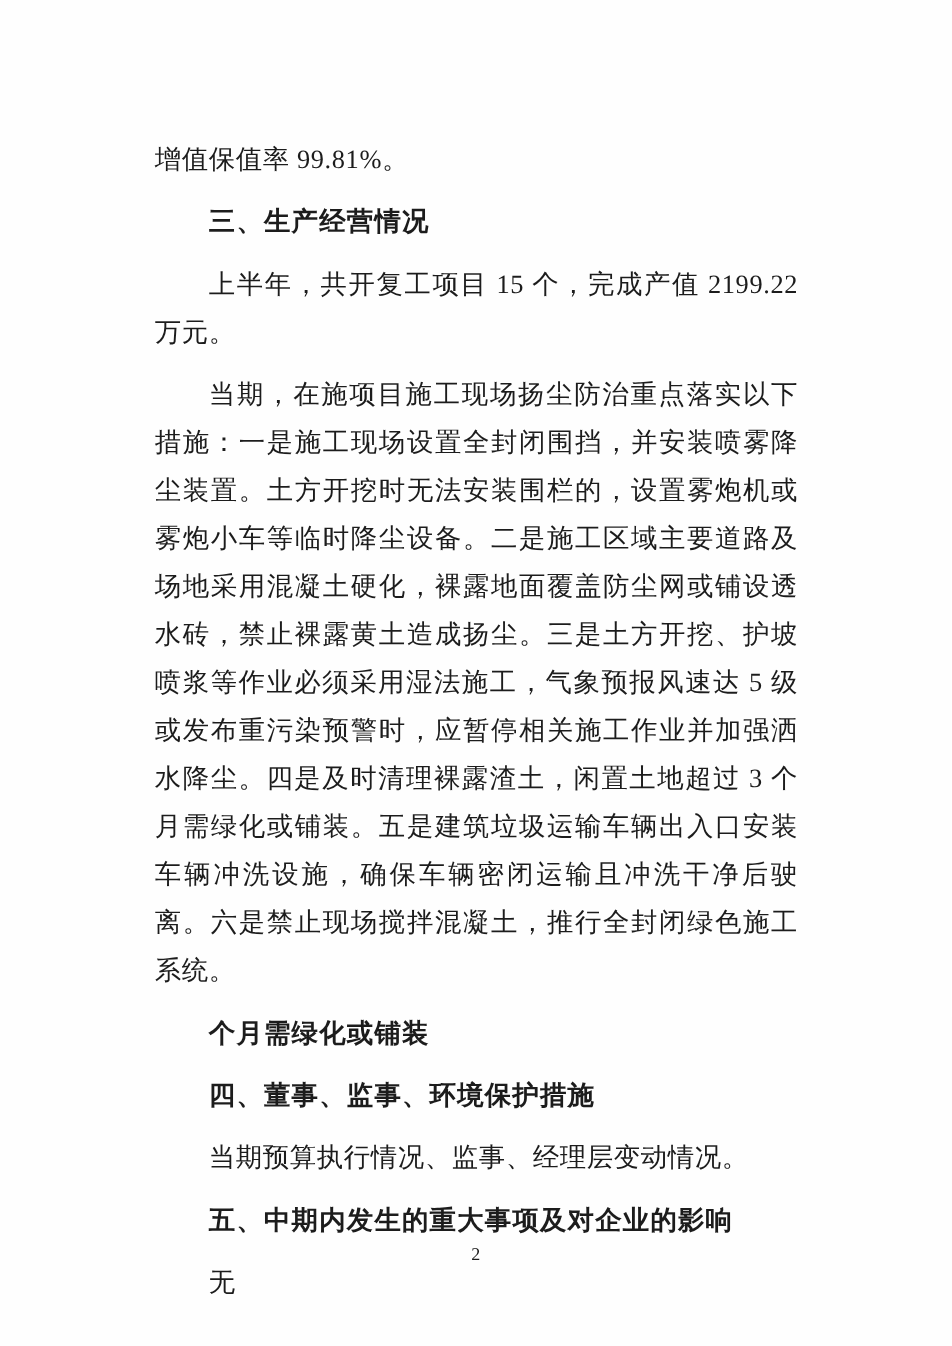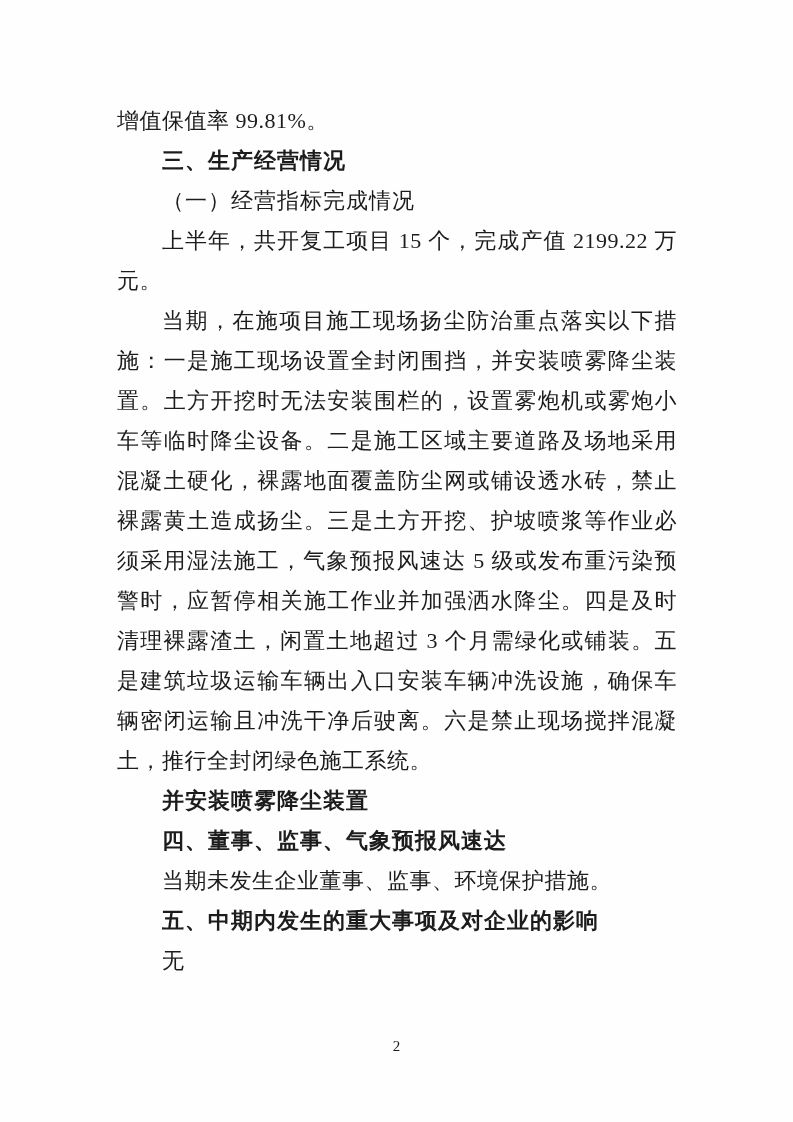--- a/index.html
+++ b/index.html
@@ -16,21 +16,21 @@
     overflow: hidden;
     font-family: "Liberation Serif", "DejaVu Serif", serif;
   }
   .content {
     position: absolute;
     top: 101px;
     left: 117px;
     width: 560px;
   }
   .content p {
-    margin: 0;
+    margin: 12px;
     font-size: 22px;
     line-height: 40px;
     text-align: justify;
     text-align-last: left;
     word-break: break-all;
     letter-spacing: 0.5px;
   }
   p.indent {
     text-indent: 45px;
   }
@@ -56,23 +56,22 @@
     font-family: "Liberation Serif", "DejaVu Serif", serif;
   }
 </style>
 </head>
 <body>
 
 <div class="page">
   <div class="content">
     <p>增值保值率 99.81%。</p>
     <p class="heading indent">三、生产经营情况</p>
-    <p class="subheading indent">（一）经营指标完成情况</p>
     <p class="indent">上半年，共开复工项目 15 个，完成产值 2199.22 万元。</p>
     <p class="indent">当期，在施项目施工现场扬尘防治重点落实以下措施：一是施工现场设置全封闭围挡，并安装喷雾降尘装置。土方开挖时无法安装围栏的，设置雾炮机或雾炮小车等临时降尘设备。二是施工区域主要道路及场地采用混凝土硬化，裸露地面覆盖防尘网或铺设透水砖，禁止裸露黄土造成扬尘。三是土方开挖、护坡喷浆等作业必须采用湿法施工，气象预报风速达 5 级或发布重污染预警时，应暂停相关施工作业并加强洒水降尘。四是及时清理裸露渣土，闲置土地超过 3 个月需绿化或铺装。五是建筑垃圾运输车辆出入口安装车辆冲洗设施，确保车辆密闭运输且冲洗干净后驶离。六是禁止现场搅拌混凝土，推行全封闭绿色施工系统。</p>
-    <p class="heading indent">并安装喷雾降尘装置</p>
-    <p class="heading indent">四、董事、监事、气象预报风速达</p>
-    <p class="indent">当期未发生企业董事、监事、环境保护措施。</p>
+    <p class="heading indent">个月需绿化或铺装</p>
+    <p class="heading indent">四、董事、监事、环境保护措施</p>
+    <p class="indent">当期预算执行情况、监事、经理层变动情况。</p>
     <p class="heading indent">五、中期内发生的重大事项及对企业的影响</p>
     <p class="indent">无</p>
   </div>
   <div class="page-footer">2</div>
 </div>
 
 </body></html>

